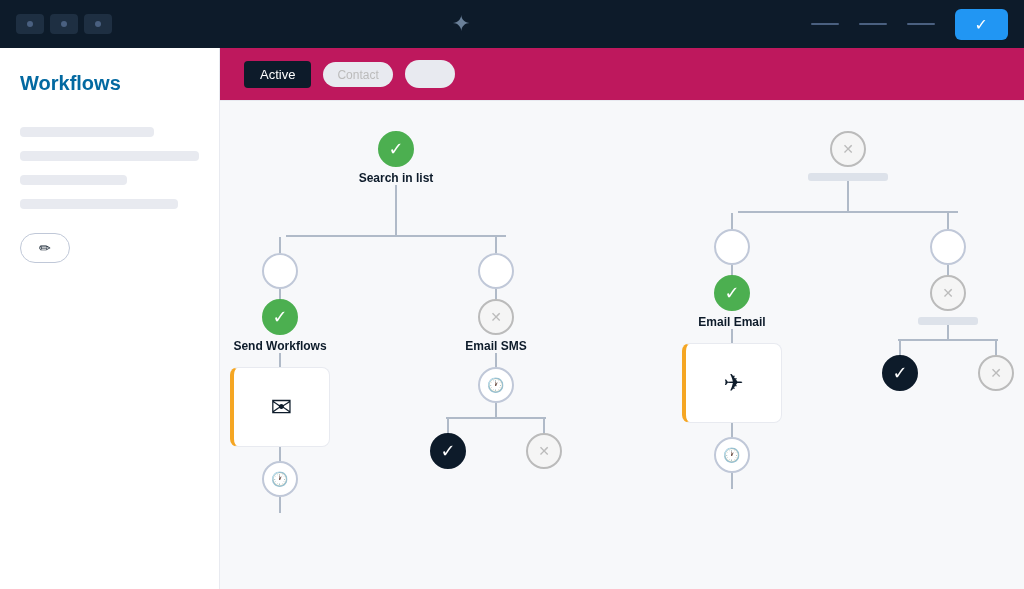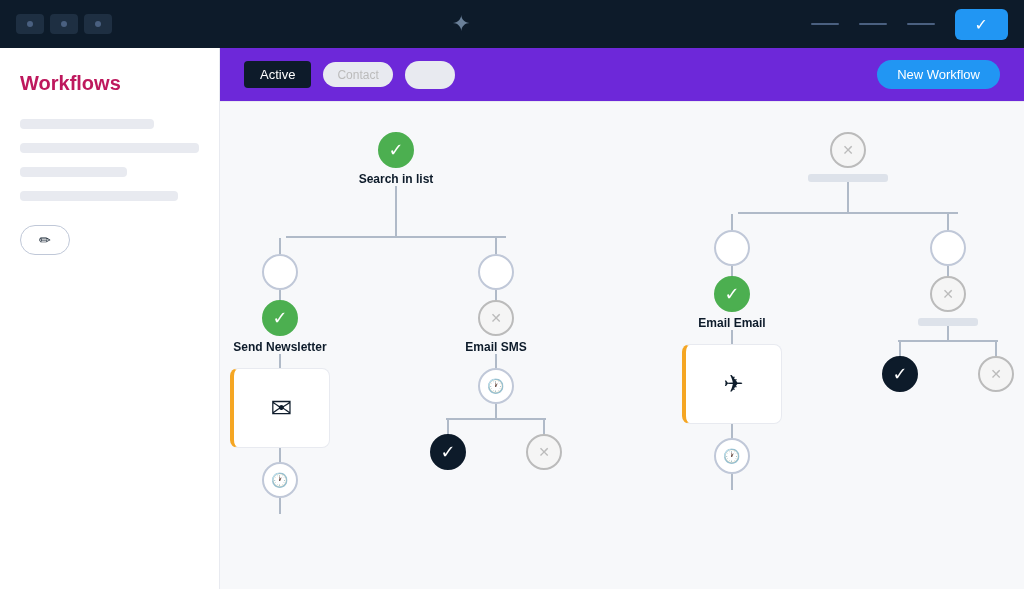--- a/index.html
+++ b/index.html
@@ -50,22 +50,22 @@
     .sidebar {
       width: 220px;
       background: white;
       padding: 24px 20px;
       border-right: 1px solid #e8eaf0;
       flex-shrink: 0;
     }
     .sidebar-title {
       font-size: 20px;
       font-weight: 700;
-      color: #be185d;
-      margin-bottom: 24px;
+      color: #0369a1;
+      margin-bottom: 32px;
     }
     .sidebar-item {
       height: 10px;
       background: #e8eaf0;
       border-radius: 4px;
       margin-bottom: 14px;
     }
     .sidebar-item:nth-child(2) { width: 80%; }
     .sidebar-item:nth-child(3) { width: 100%; }
     .sidebar-item:nth-child(4) { width: 65%; }
@@ -85,21 +85,21 @@
     
     .content {
       flex: 1;
       display: flex;
       flex-direction: column;
       overflow: hidden;
     }
 
     
     .content-header {
-      background: #6d28d9;
+      background: #be185d;
       padding: 12px 24px;
       display: flex;
       align-items: center;
       justify-content: space-between;
       border-bottom: 1px solid #e8eaf0;
     }
     .header-tabs { display: flex; gap: 12px; align-items: center; }
     .header-tab {
       padding: 6px 16px;
       border-radius: 4px;
@@ -262,23 +262,20 @@
       <div class="header-tabs">
         <button class="header-tab active">
           <span>Active</span>
         </button>
         <button class="header-tab inactive">
           <span style="color:#bbb; font-size:12px;">Contact</span>
         </button>
         <button class="header-tab ghost"></button>
       </div>
       <div class="header-right">
-        <button class="header-action-btn">
-          <span>New Workflow</span>
-        </button>
       </div>
     </div>
 
     <div class="workflow-canvas">
       <div style="display:flex; justify-content:center; gap: 120px;">
 
         <div style="display:flex;flex-direction:column;align-items:center;">
 
           <div style="display:flex;flex-direction:column;align-items:center;">
             <div class="node-circle green-check">✓</div>
@@ -296,21 +293,21 @@
                 <div class="wf-hline" style="width:110px;"></div>
                 <div class="wf-hline" style="width:110px;"></div>
               </div>
               <div style="display:flex; gap: 100px;">
 
                 <div style="display:flex;flex-direction:column;align-items:center;">
                   <div class="wf-vline" style="height:16px;"></div>
                   <div class="node-circle outline"></div>
                   <div class="wf-vline" style="height:10px;"></div>
                   <div class="node-circle green-check">✓</div>
-                  <div class="node-label">Send Newsletter</div>
+                  <div class="node-label">Send Workflows</div>
                   <div class="wf-vline" style="height:14px;"></div>
                   <div class="action-card gold-border">
                     <span style="font-size:26px; color:#0d1b2a;">✉</span>
                   </div>
                   <div class="wf-vline" style="height:14px;"></div>
                   <div class="node-circle outline" style="font-size:14px; color:#666;">🕐</div>
                   <div class="wf-vline" style="height:16px;"></div>
                 </div>
 
                 <div style="display:flex;flex-direction:column;align-items:center;">

